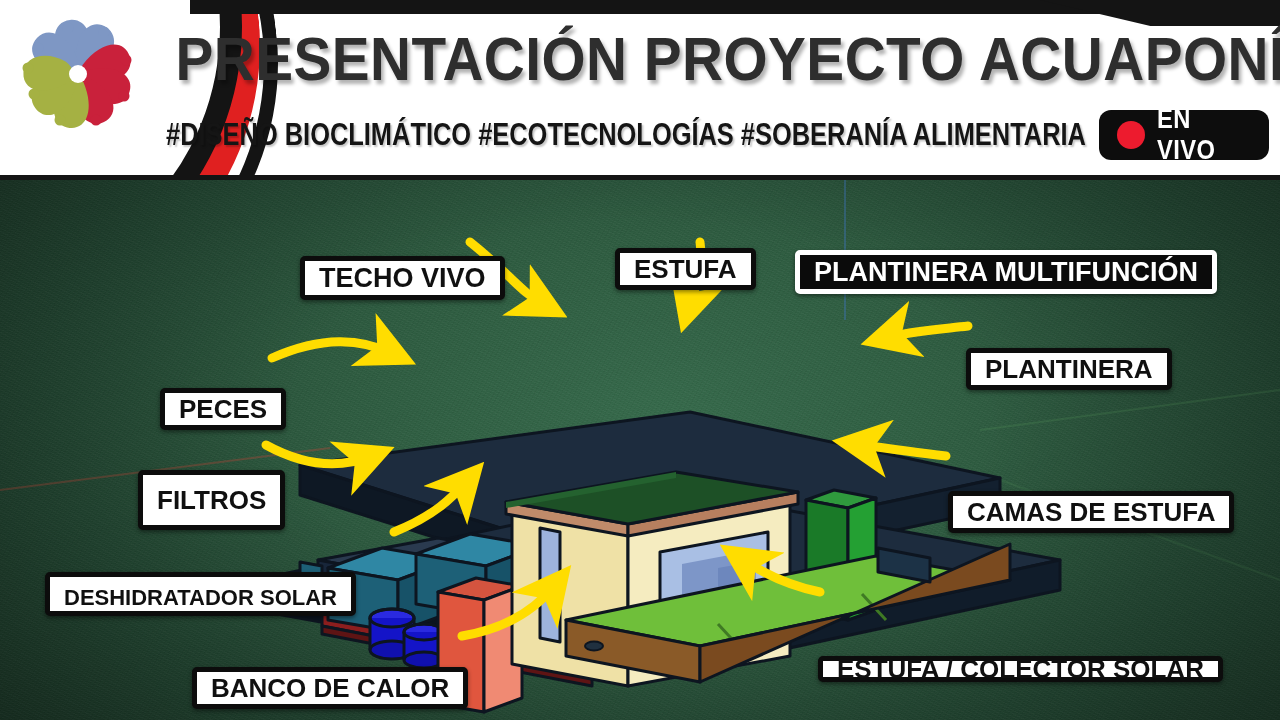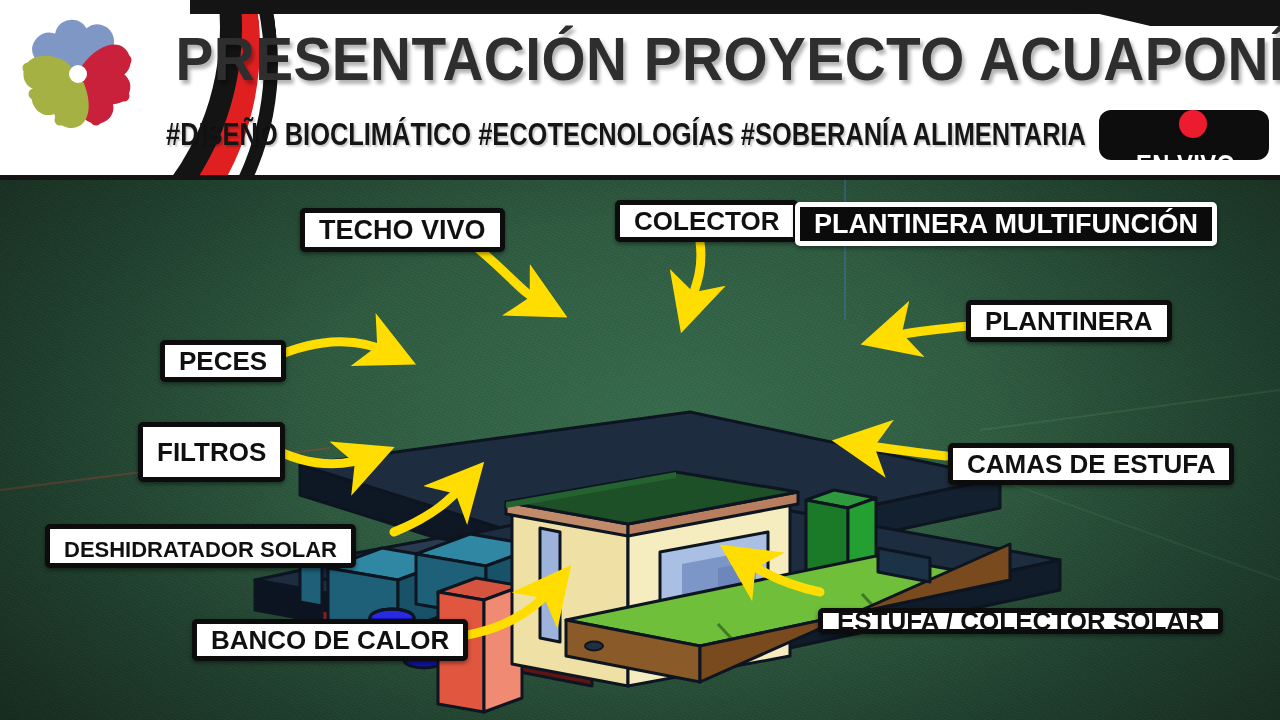--- a/index.html
+++ b/index.html
@@ -59,21 +59,21 @@
     position:absolute; left:176px; top:110px; width:900px; height:50px;
     display:flex; align-items:center; justify-content:center;
     font-size:31px; font-weight:bold; color:#151515; white-space:nowrap;
     font-family:"Liberation Sans Narrow","Liberation Sans",sans-serif;
     transform:scaleX(0.82); transform-origin:center center;
     text-shadow:2px 2px 2px rgba(0,0,0,0.22);
   }
   #live-badge{
     position:absolute; left:1099px; top:110px; width:170px; height:50px;
     background:#0d0d0d; border-radius:12px;
-    display:flex; align-items:center; gap:12px; padding-left:18px;flex-direction:column;
+    display:flex; align-items:center; gap:12px; padding-left:18px;
   }
   #live-dot{ width:28px; height:28px; border-radius:50%; background:#ed1b2e; flex:none; }
   #live-text{
     color:#ffffff; font-size:27px; font-weight:bold; letter-spacing:0.5px;
     font-family:"Liberation Sans Narrow","Liberation Sans",sans-serif;
     transform:scaleX(0.88); transform-origin:left center;
   }
 
   
   #scene{
@@ -96,20 +96,21 @@
   #sketch-axes{ position:absolute; inset:0; pointer-events:none; }
 
   
   .label{
     position:absolute; display:flex; align-items:center; justify-content:center;
     background:#ffffff; border:5px solid #0c0c0c; border-radius:5px;
     color:#101010; font-weight:bold; white-space:nowrap;
     box-shadow:0 2px 4px rgba(0,0,0,.45);
     padding:0 14px; z-index:20;
     font-family:"Liberation Sans","DejaVu Sans",sans-serif;
+    margin-top:48px;
   }
   .label.inverse{ background:#0b0b0b; color:#ffffff; border-color:#ffffff; }
 
   #svg-arrows{ position:absolute; left:0; top:0; width:1280px; height:540px; z-index:15; pointer-events:none; }
   #svg-model{ position:absolute; left:0; top:0; width:1280px; height:540px; z-index:10; }
 </style>
 </head>
 <body>
 
 <div id="stage">
@@ -310,21 +311,21 @@
 
         <path d="M968,146 C932,150 906,152 884,158"></path>
       </g>
     </svg>
 
     <div class="label" style="left: 300px; top: 28px; height: 44px; font-size: 27px;">
       <span>TECHO VIVO</span>
     </div>
 
     <div class="label" style="left: 615px; top: 20px; height: 42px; font-size: 26px;">
-      <span>COLECTOR</span>
+      <span>ESTUFA</span>
     </div>
 
     <div class="label inverse" style="left: 795px; top: 22px; height: 44px; font-size: 27px;">
       <span>PLANTINERA MULTIFUNCIÓN</span>
     </div>
 
     <div class="label" style="left: 966px; top: 120px; height: 42px; font-size: 26px;">
       <span>PLANTINERA</span>
     </div>
 

